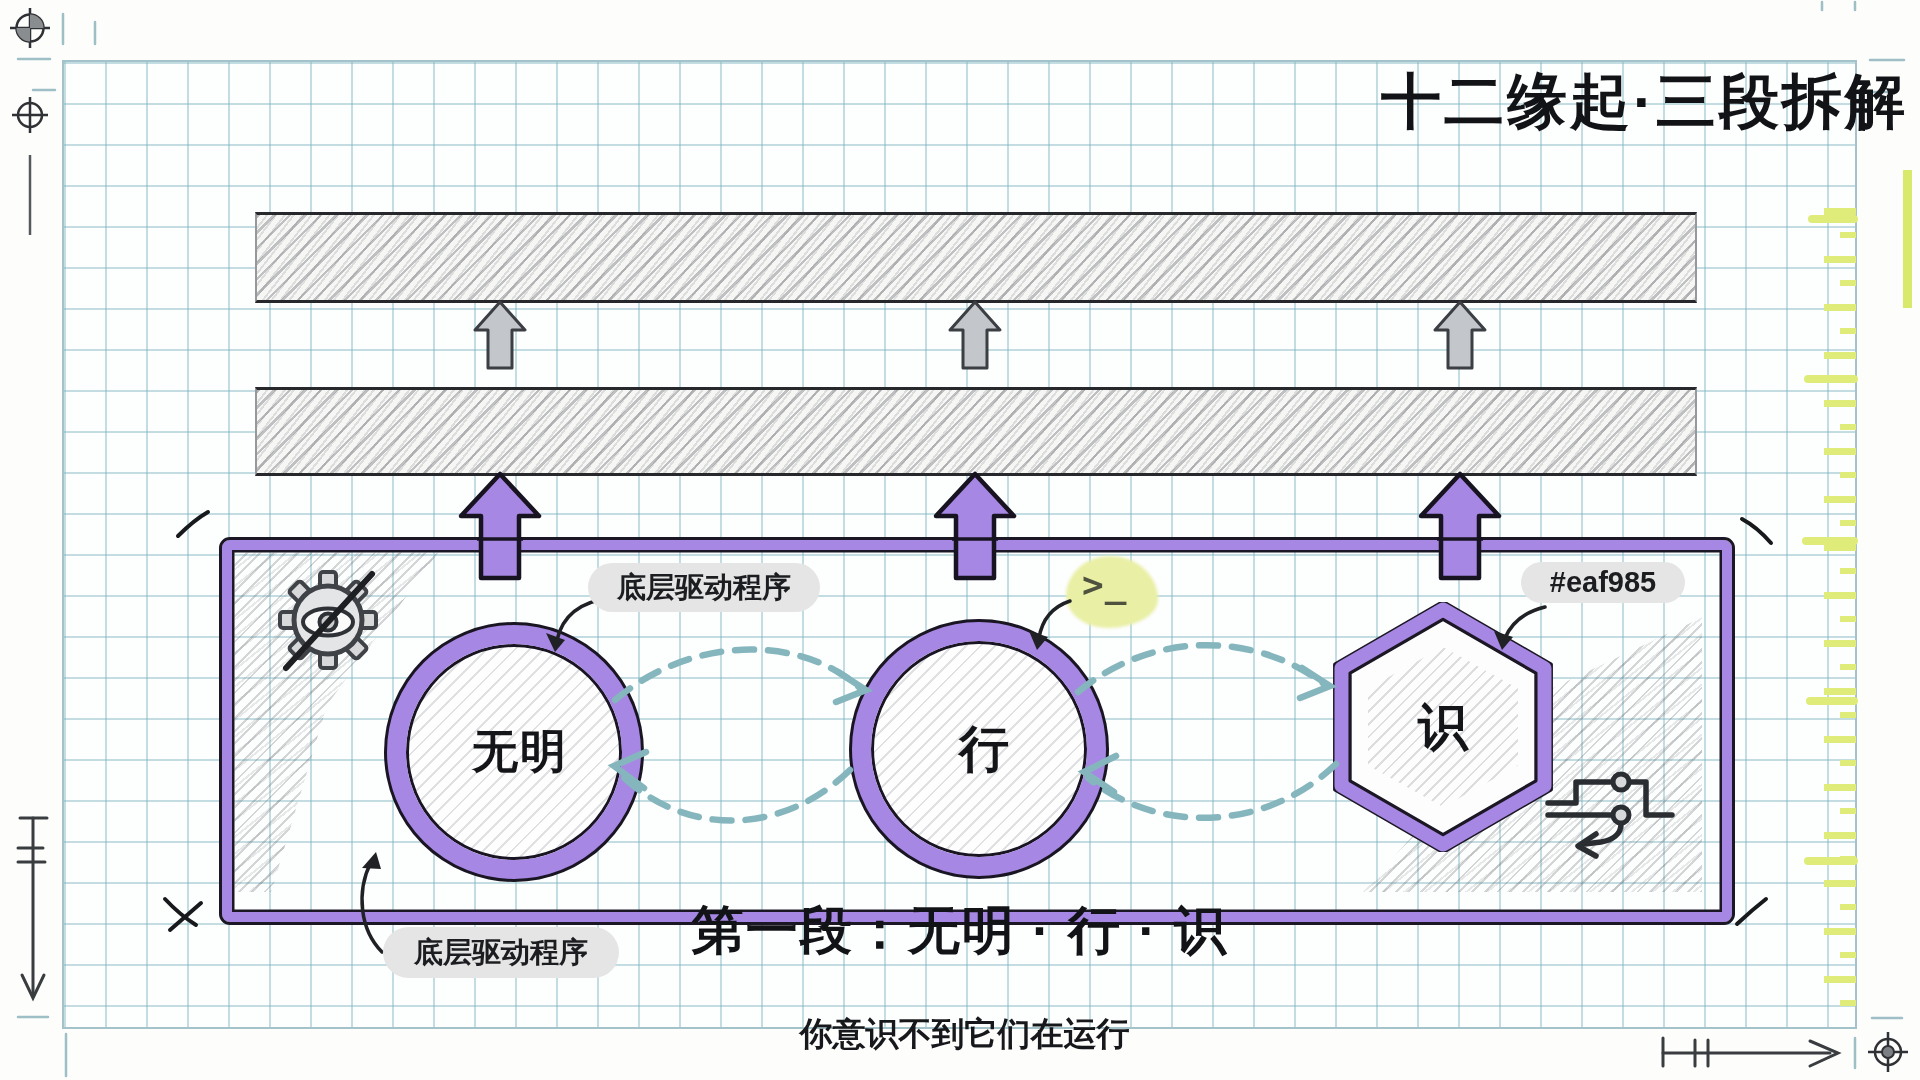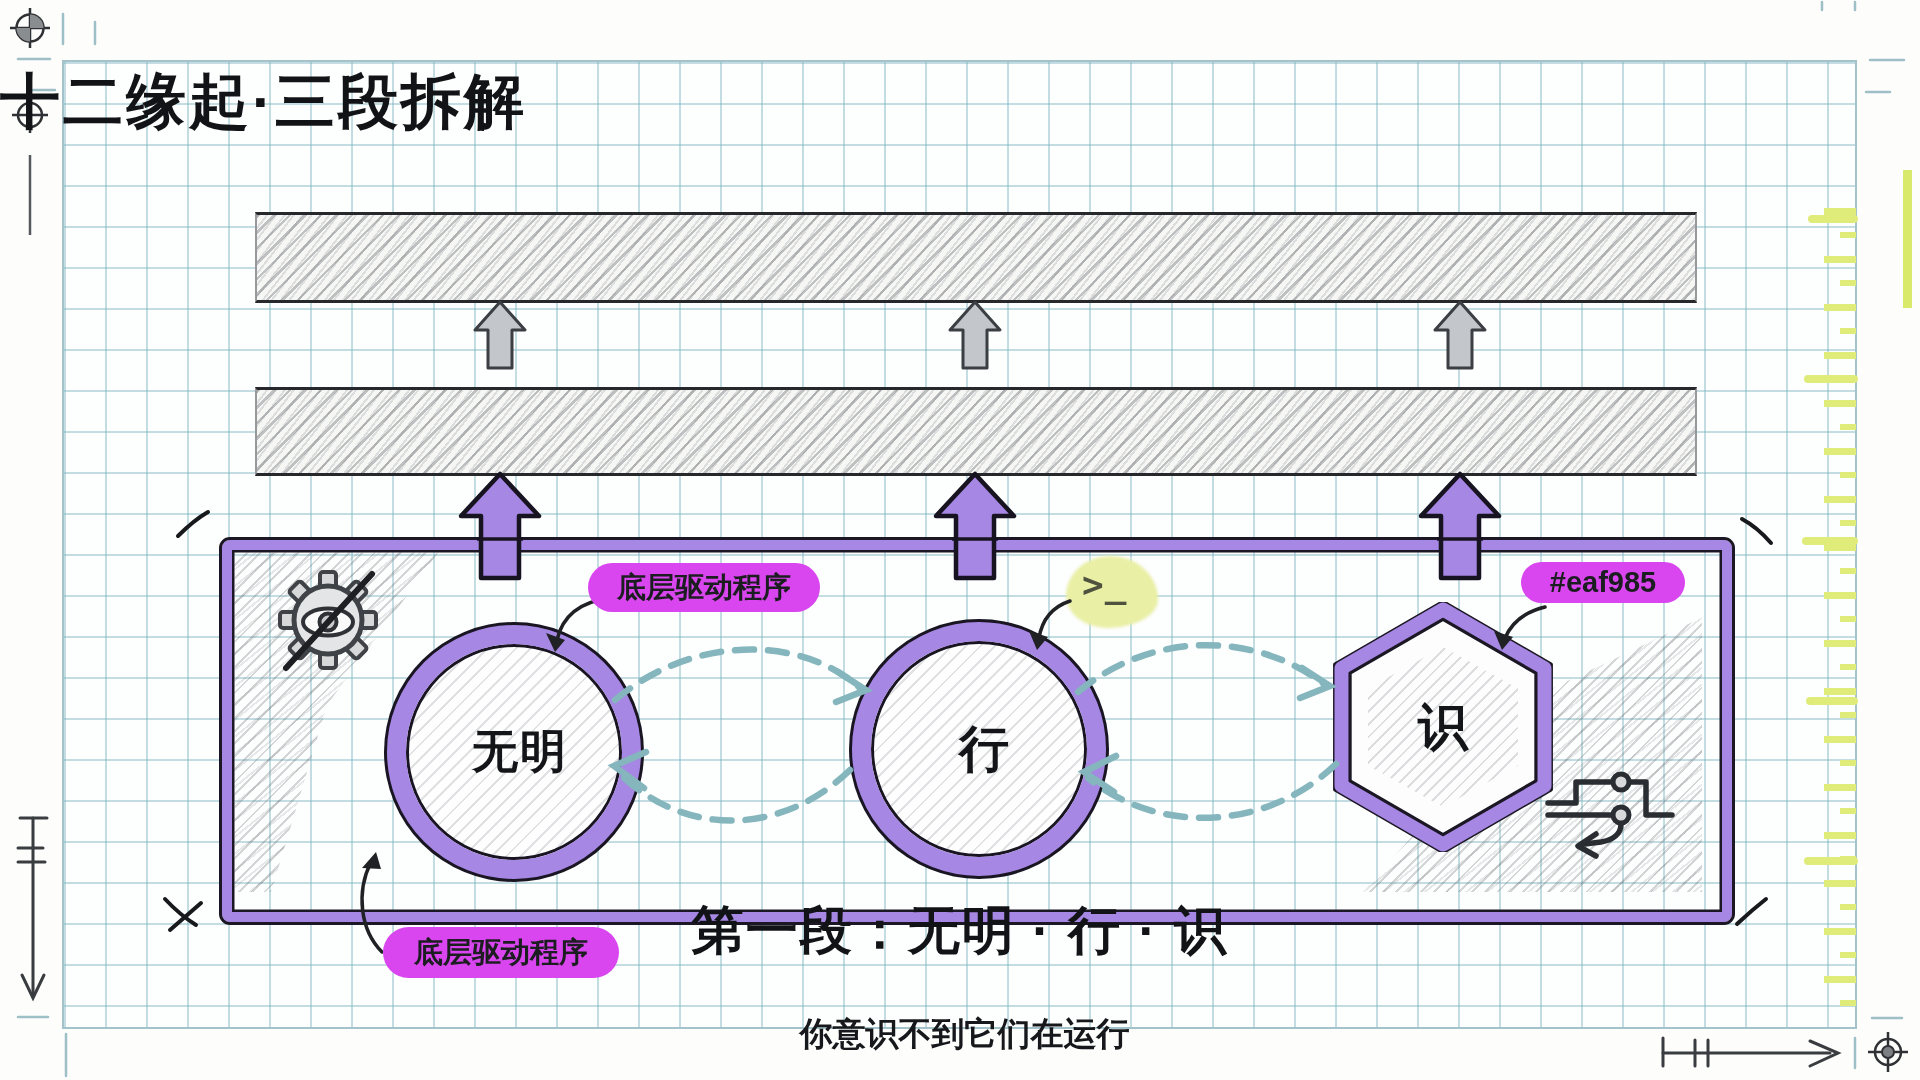--- a/index.html
+++ b/index.html
@@ -61,34 +61,34 @@
   .node-label{font-weight:900;font-size:46px;letter-spacing:2px;color:#141518;margin-left:12px;}
   .hex-wrap{left:1333px;top:602px;width:220px;height:250px;z-index:4;}
   .hex-hatch{left:1368px;top:647px;width:150px;height:160px;z-index:4;
     clip-path:polygon(50% 0,100% 26%,100% 74%,50% 100%,0 74%,0 26%);
     background-image:repeating-linear-gradient(135deg, rgba(104,108,114,0.22) 0 2px, transparent 2px 9px);}
   .hex-label{left:1333px;top:602px;width:220px;height:250px;z-index:5;
     display:flex;align-items:center;justify-content:center;
     font-weight:900;font-size:50px;color:#141518;}
   
   .pill{
-    background:#d946ef;border-radius:26px;z-index:6;
+    background:#e5e5e5;border-radius:26px;z-index:6;
     display:flex;align-items:center;justify-content:center;
     font-weight:700;font-size:29px;color:#1c1d20;
   }
   .pill-driver-top{left:588px;top:563px;width:232px;height:49px;}
   .pill-color{left:1521px;top:562px;width:164px;height:41px;font-family:"Liberation Sans","DejaVu Sans",sans-serif;}
   .pill-driver-bottom{left:383px;top:927px;width:236px;height:51px;}
   .term-blob{left:1066px;top:556px;width:92px;height:72px;background:#e9efa4;
     border-radius:48% 52% 55% 45% / 55% 60% 40% 45%;z-index:5;filter:blur(1.5px);}
   .term-text{left:1082px;top:564px;width:70px;height:58px;z-index:6;
     font-family:"DejaVu Sans Mono","Liberation Mono",monospace;
     font-weight:700;font-size:36px;color:#4e523f;letter-spacing:1px;}
   
-  .page-title{left:0;right:12px;top:62px;text-align:left;z-index:6;
+  .page-title{left:0;right:12px;top:62px;text-align:right;z-index:6;
     font-size:60px;font-weight:900;letter-spacing:3px;color:#121316;}
   .stage-title{left:0;right:0;top:896px;text-align:center;z-index:6;
     font-size:52px;font-weight:900;letter-spacing:2px;color:#121316;}
   .stage-subtitle{left:0;right:0;top:1012px;text-align:center;z-index:6;
     font-size:33px;font-weight:700;color:#17181b;padding-left:9px;}
   
   .ruler-a{left:1824px;top:208px;width:32px;height:810px;z-index:2;
     background:repeating-linear-gradient(180deg,#dfec79 0 7px,transparent 7px 48px);}
   .ruler-b{left:1840px;top:232px;width:16px;height:786px;z-index:2;
     background:repeating-linear-gradient(180deg,#dfec79 0 6px,transparent 6px 48px);}

